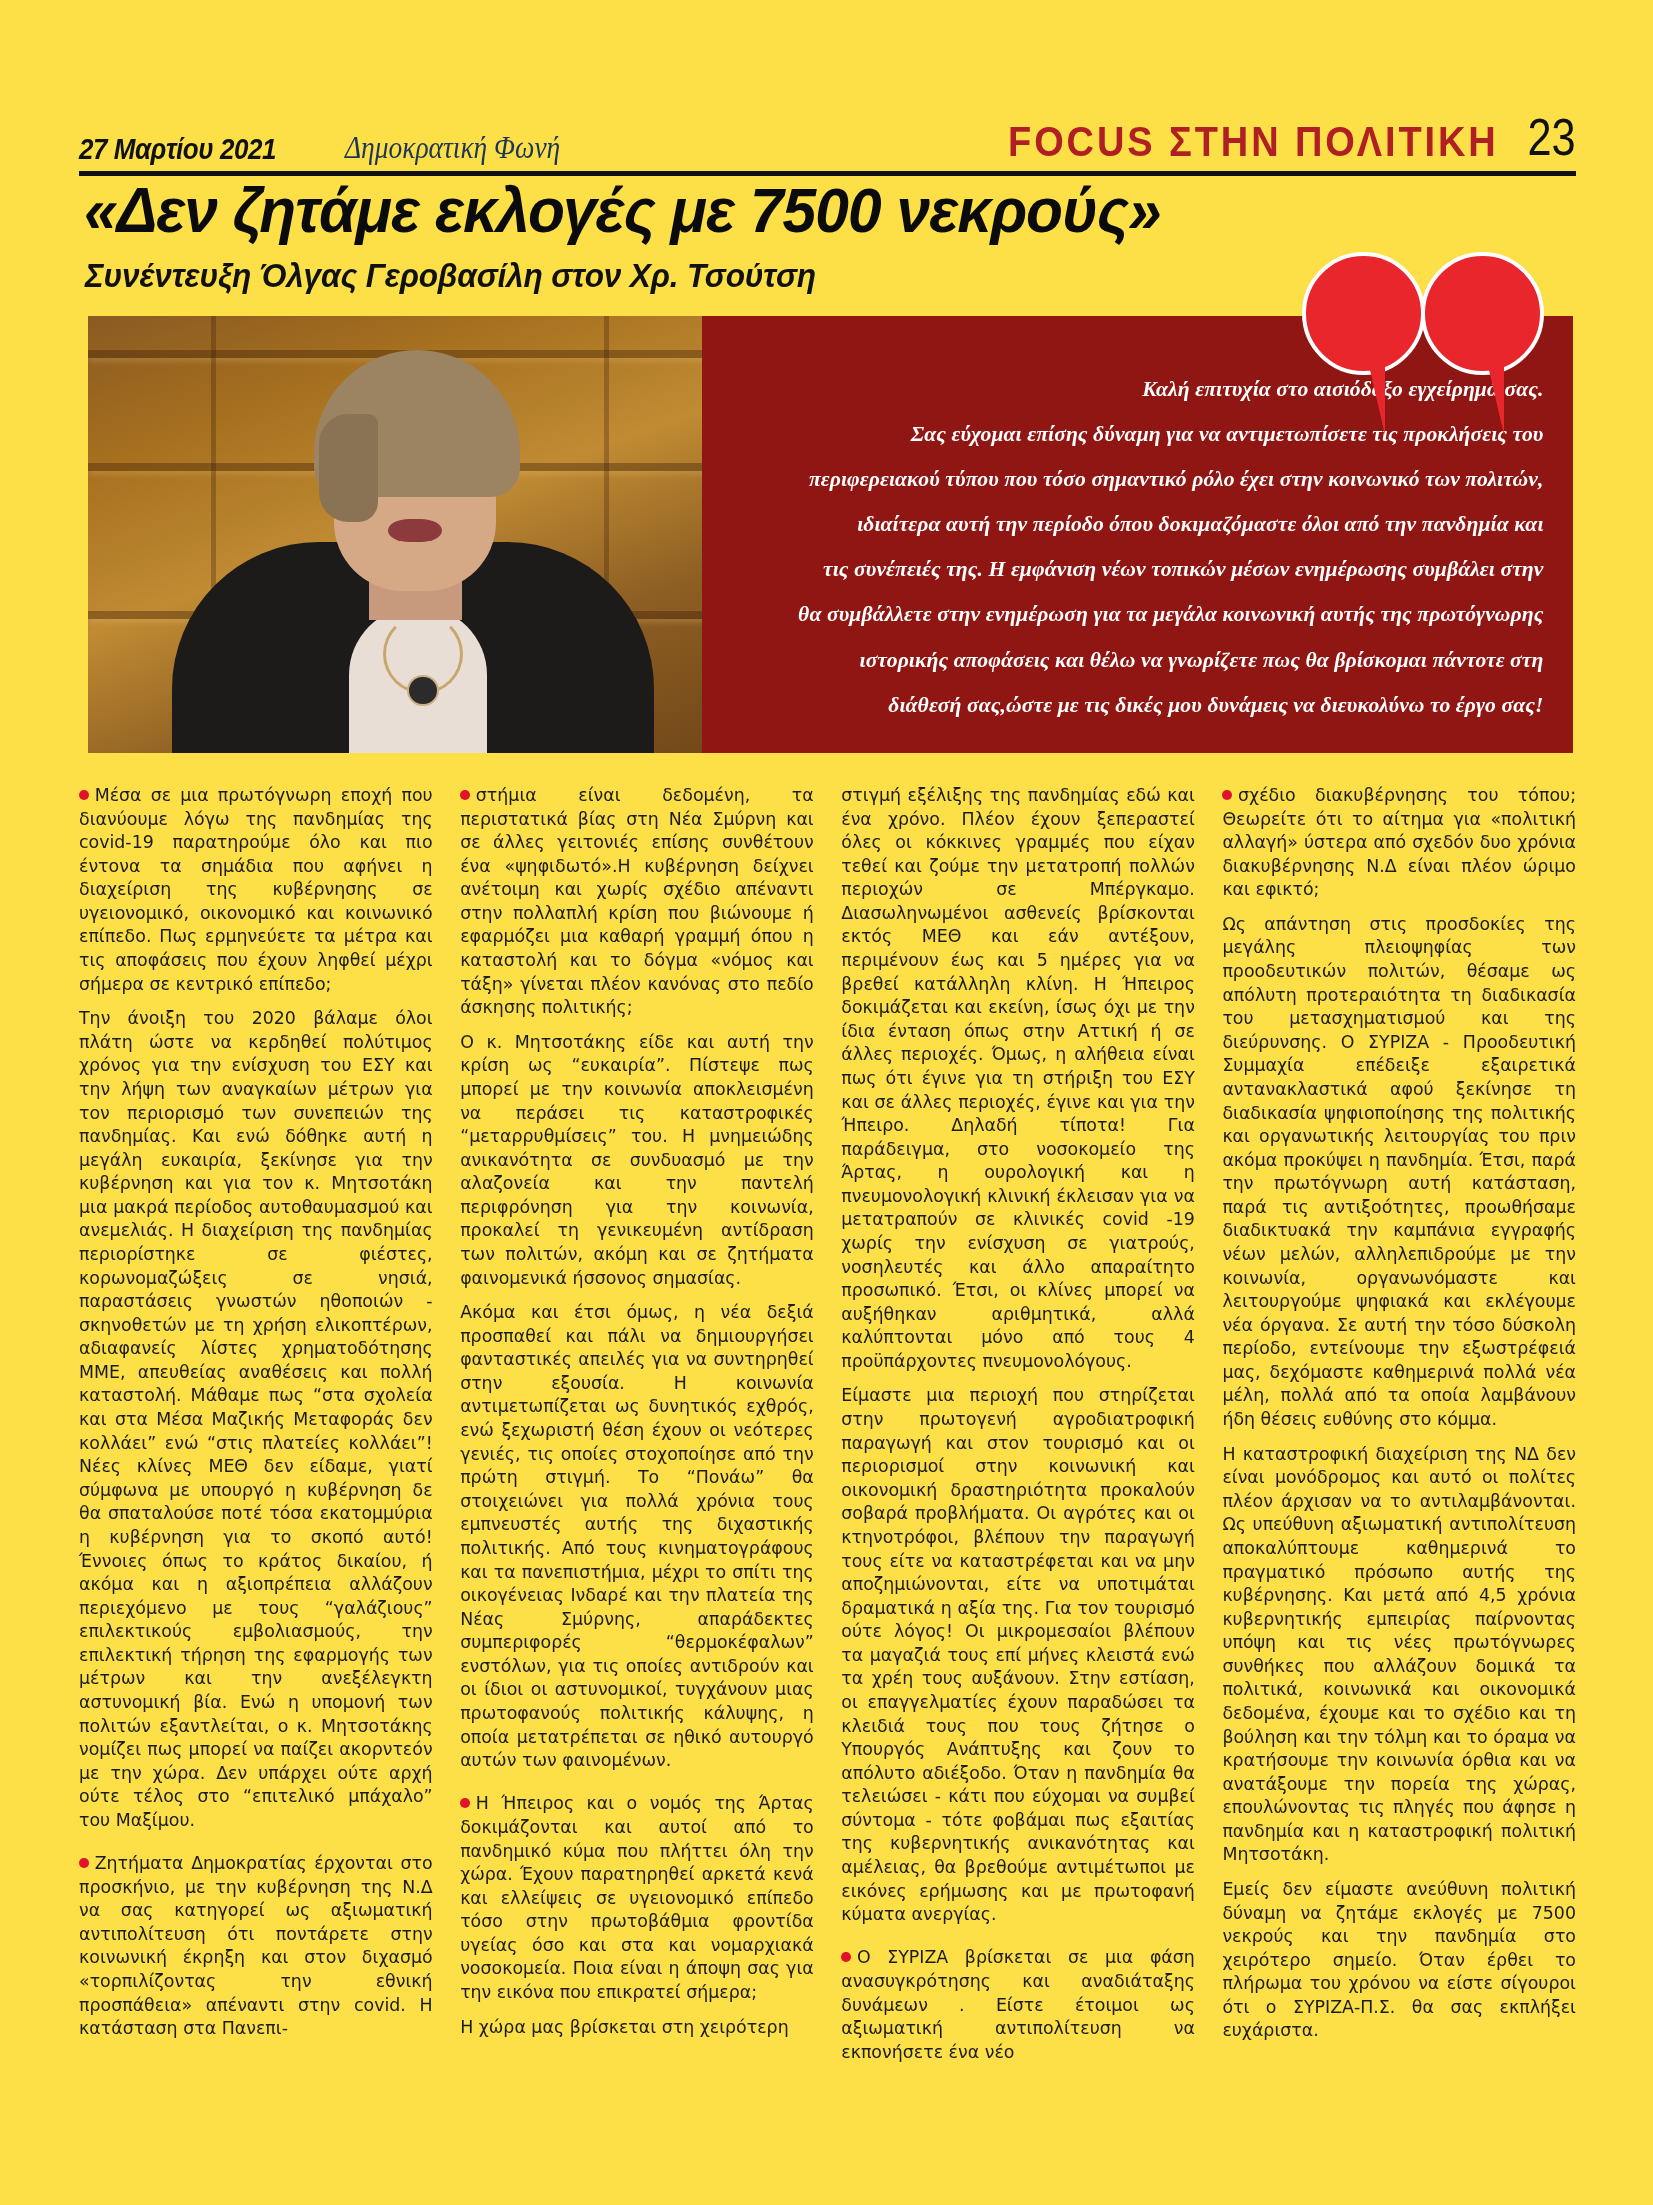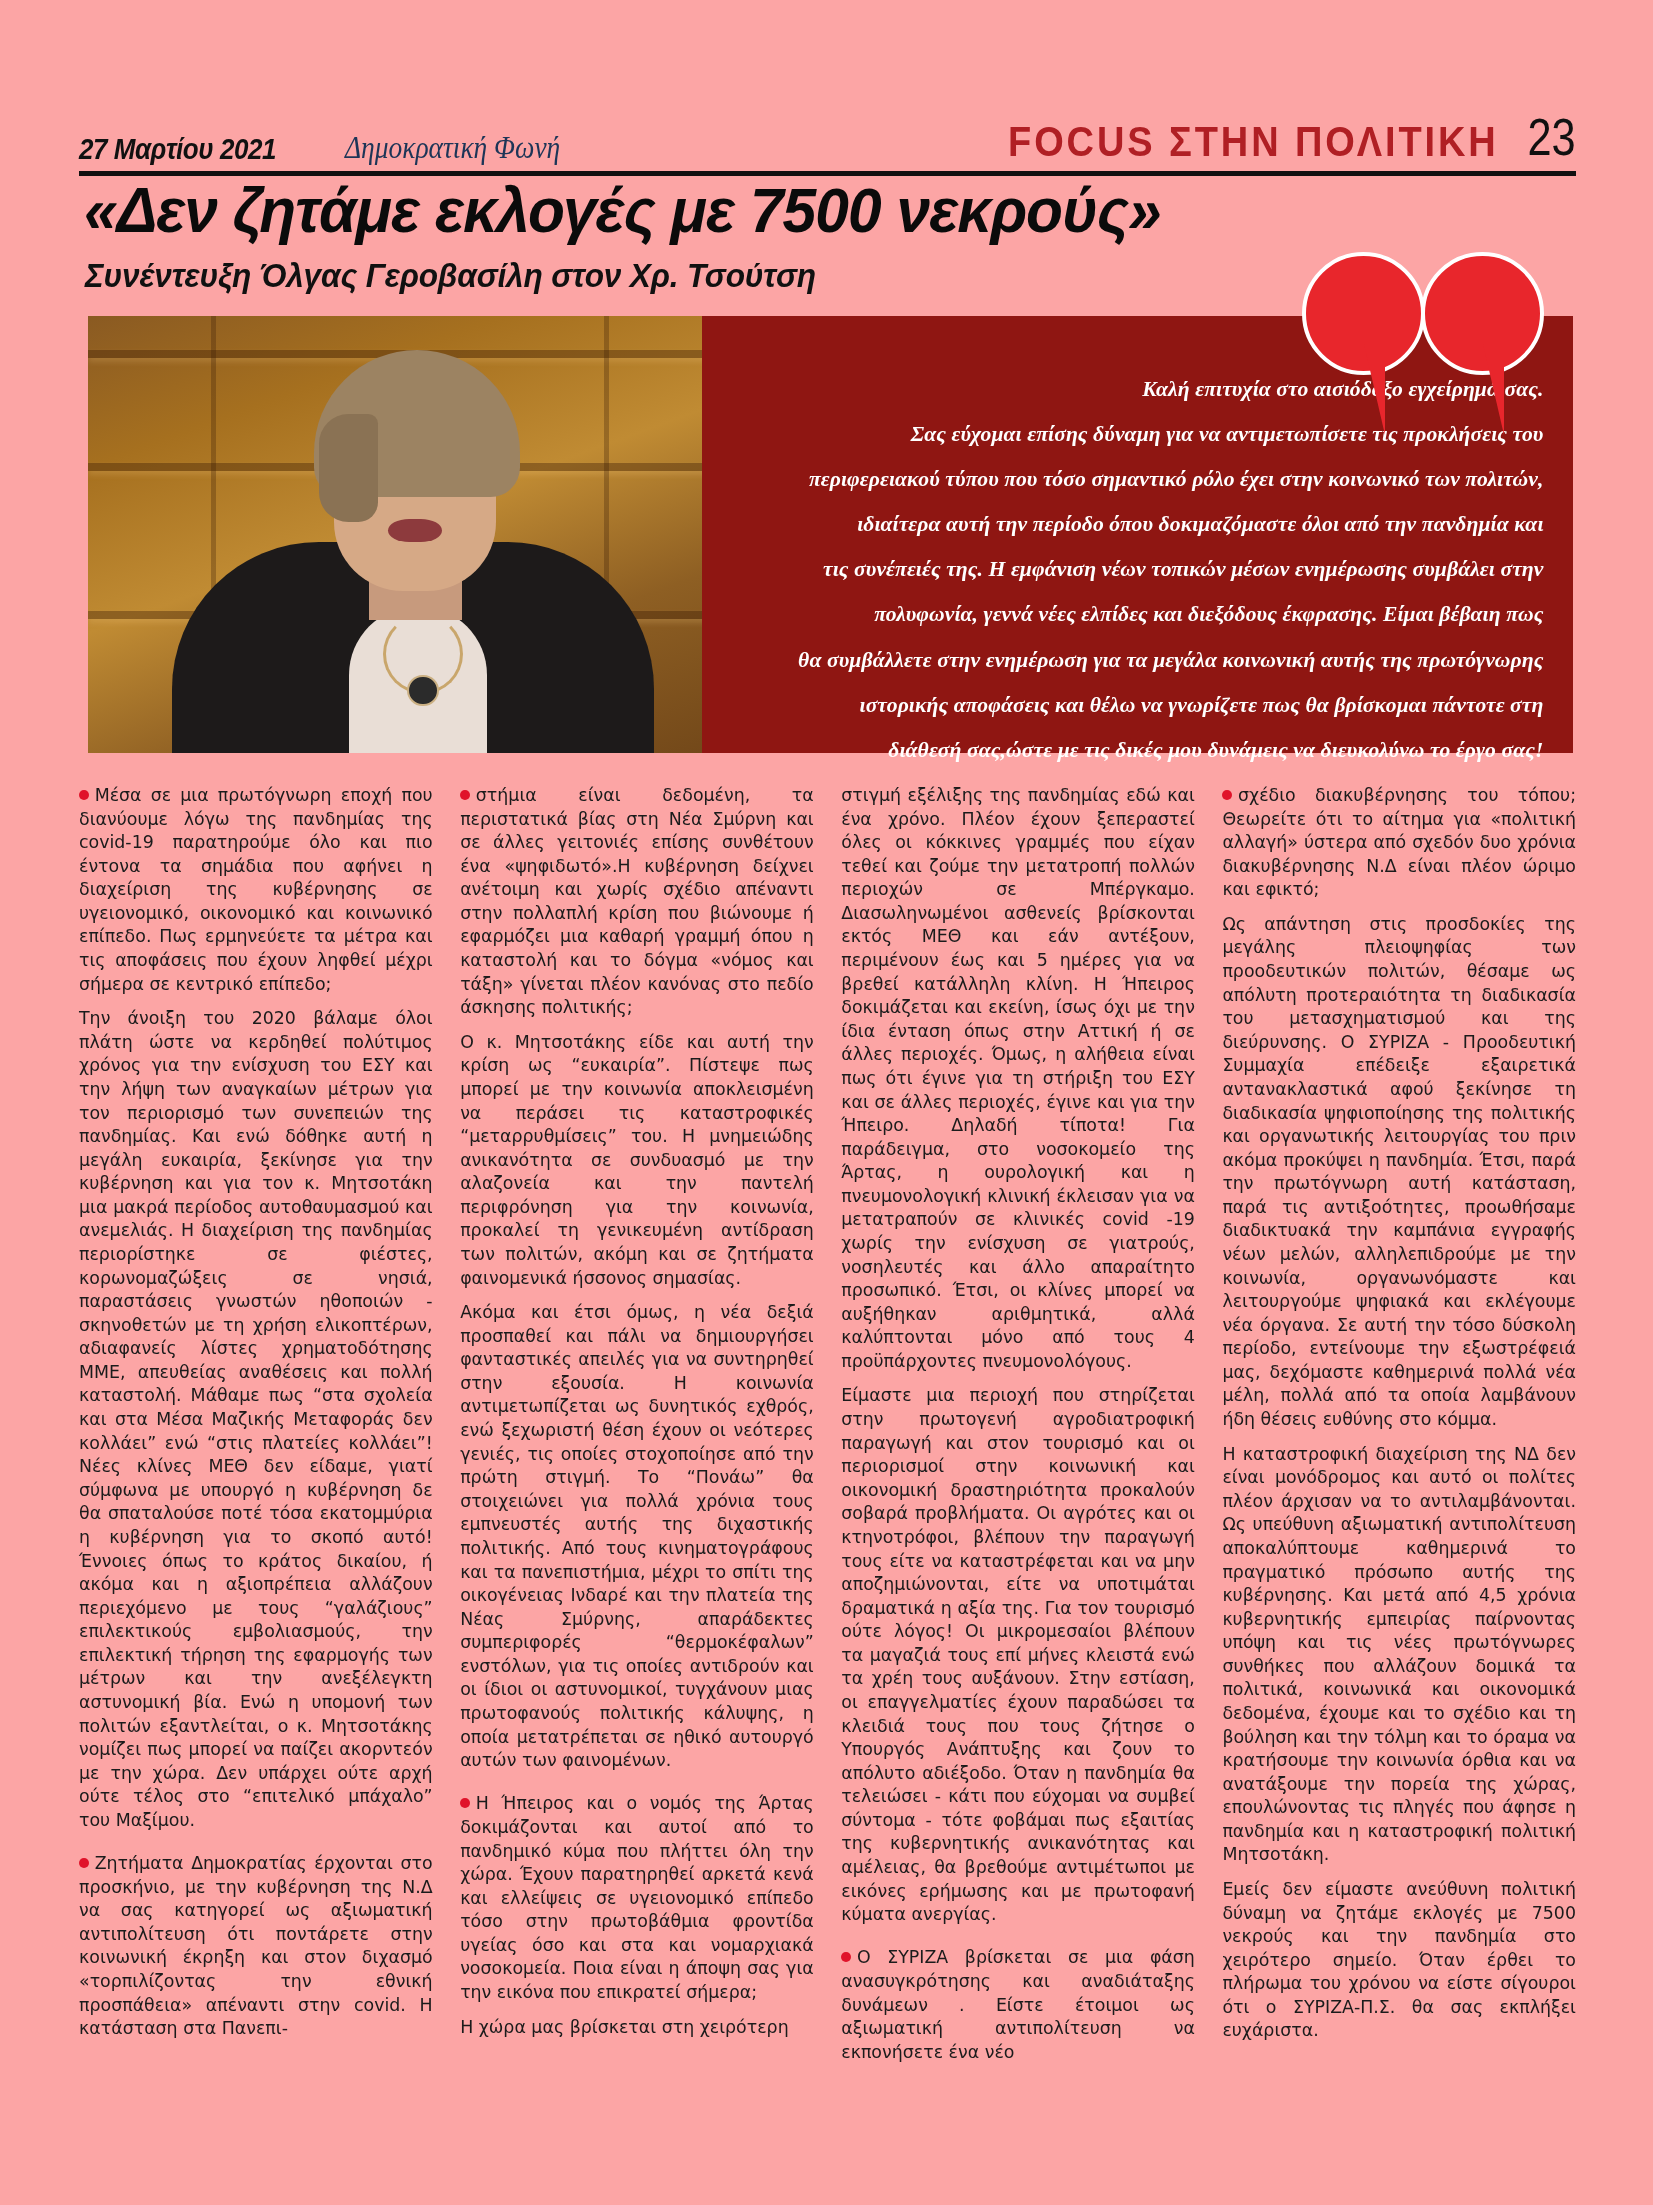--- a/index.html
+++ b/index.html
@@ -11,21 +11,21 @@
     width: 1654px;
     height: 2205px;
     font-family: "DejaVu Sans", sans-serif;
     overflow: hidden;
     position: relative;
   }
 
   .page {
     position: absolute;
     inset: 0;
-    background: #fca5a5;
+    background: #fde047;
   }
 
   
   .masthead {
     position: absolute;
     left: 79px;
     top: 106px;
     width: 1497px;
     height: 57px;
     display: flex;
@@ -366,21 +366,20 @@
     <div class="hero-quote">
       <div class="quote-marks">
         <div class="qbubble qb1"></div>
         <div class="qbubble qb2"></div>
       </div>
       <p>Καλή επιτυχία στο αισιόδοξο εγχείρημά σας.</p>
       <p>Σας εύχομαι επίσης δύναμη για να αντιμετωπίσετε τις προκλήσεις του</p>
       <p>περιφερειακού τύπου που τόσο σημαντικό ρόλο έχει στην κοινωνικό των πολιτών,</p>
       <p>ιδιαίτερα αυτή την περίοδο όπου δοκιμαζόμαστε όλοι από την πανδημία και</p>
       <p>τις συνέπειές της. Η εμφάνιση νέων τοπικών μέσων ενημέρωσης συμβάλει στην</p>
-      <p>πολυφωνία, γεννά νέες ελπίδες και διεξόδους έκφρασης. Είμαι βέβαιη πως</p>
       <p>θα συμβάλλετε στην ενημέρωση για τα μεγάλα κοινωνική αυτής της πρωτόγνωρης</p>
       <p>ιστορικής αποφάσεις και θέλω να γνωρίζετε πως θα βρίσκομαι πάντοτε στη</p>
       <p>διάθεσή σας,ώστε με τις δικές μου δυνάμεις να διευκολύνω το έργο σας!</p>
     </div>
   </div>
 
   <div class="cols" id="cols">
       <div class="col">
         <p class="q"><span class="bullet"></span><span>Μέσα σε μια πρωτόγνωρη εποχή που διανύουμε λόγω της πανδημίας της covid-19 παρατηρούμε όλο και πιο έντονα τα σημάδια που αφήνει η διαχείριση της κυβέρνησης σε υγειονομικό, οικονομικό και κοινωνικό επίπεδο. Πως ερμηνεύετε τα μέτρα και τις αποφάσεις που έχουν ληφθεί μέχρι σήμερα σε κεντρικό επίπεδο;</span></p>
         <p>Την άνοιξη του 2020 βάλαμε όλοι πλάτη ώστε να κερδηθεί πολύτιμος χρόνος για την ενίσχυση του ΕΣΥ και την λήψη των αναγκαίων μέτρων για τον περιορισμό των συνεπειών της πανδημίας. Και ενώ δόθηκε αυτή η μεγάλη ευκαιρία, ξεκίνησε για την κυβέρνηση και για τον κ. Μητσοτάκη μια μακρά περίοδος αυτοθαυμασμού και ανεμελιάς. Η διαχείριση της πανδημίας περιορίστηκε σε φιέστες, κορωνομαζώξεις σε νησιά, παραστάσεις γνωστών ηθοποιών - σκηνοθετών με τη χρήση ελικοπτέρων, αδιαφανείς λίστες χρηματοδότησης ΜΜΕ, απευθείας αναθέσεις και πολλή καταστολή. Μάθαμε πως “στα σχολεία και στα Μέσα Μαζικής Μεταφοράς δεν κολλάει” ενώ “στις πλατείες κολλάει”! Νέες κλίνες ΜΕΘ δεν είδαμε, γιατί σύμφωνα με υπουργό η κυβέρνηση δε θα σπαταλούσε ποτέ τόσα εκατομμύρια η κυβέρνηση για το σκοπό αυτό! Έννοιες όπως το κράτος δικαίου, ή ακόμα και η αξιοπρέπεια  αλλάζουν περιεχόμενο με τους “γαλάζιους” επιλεκτικούς εμβολιασμούς, την επιλεκτική τήρηση της εφαρμογής των μέτρων και την ανεξέλεγκτη αστυνομική βία. Ενώ η υπομονή των πολιτών εξαντλείται, ο κ. Μητσοτάκης νομίζει πως μπορεί να παίζει ακορντεόν με την χώρα. Δεν υπάρχει ούτε αρχή ούτε τέλος στο “επιτελικό μπάχαλο” του Μαξίμου.</p>

